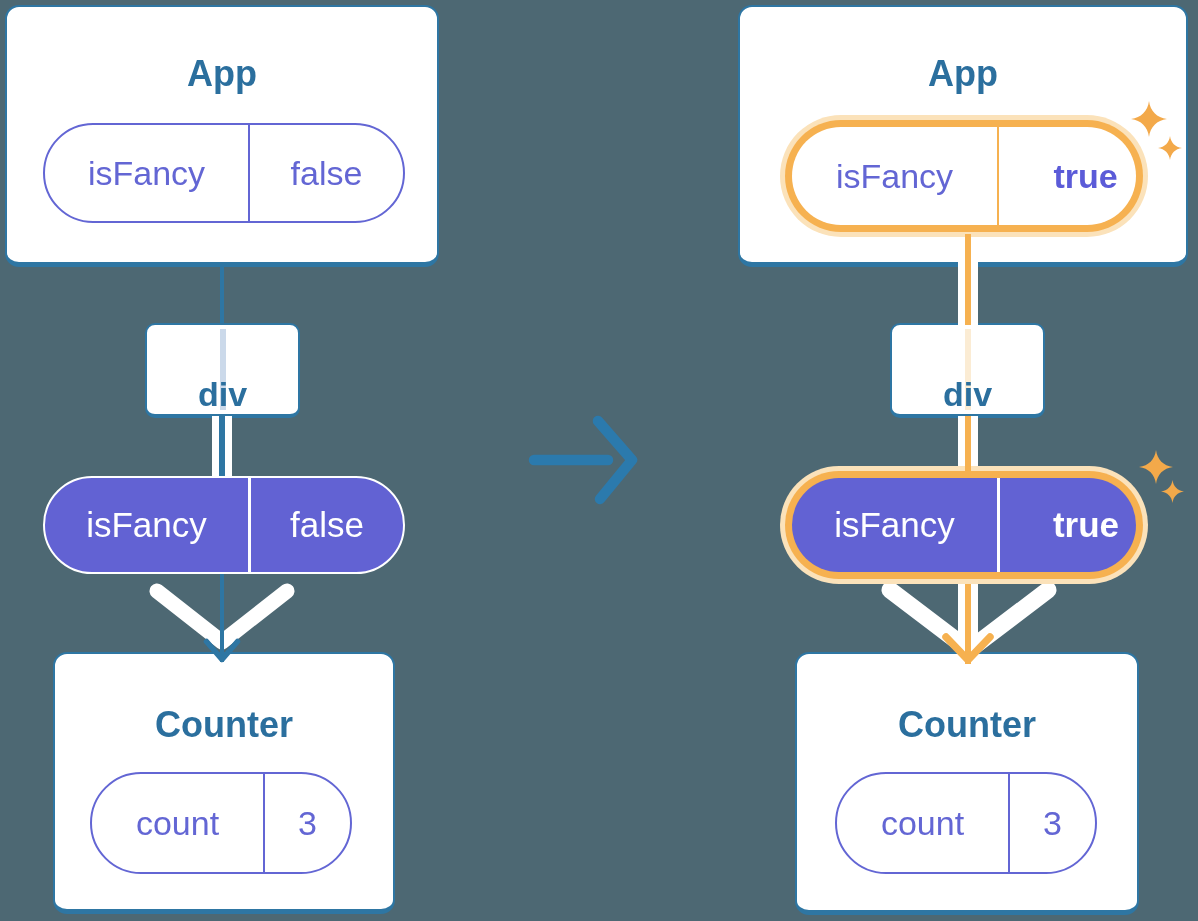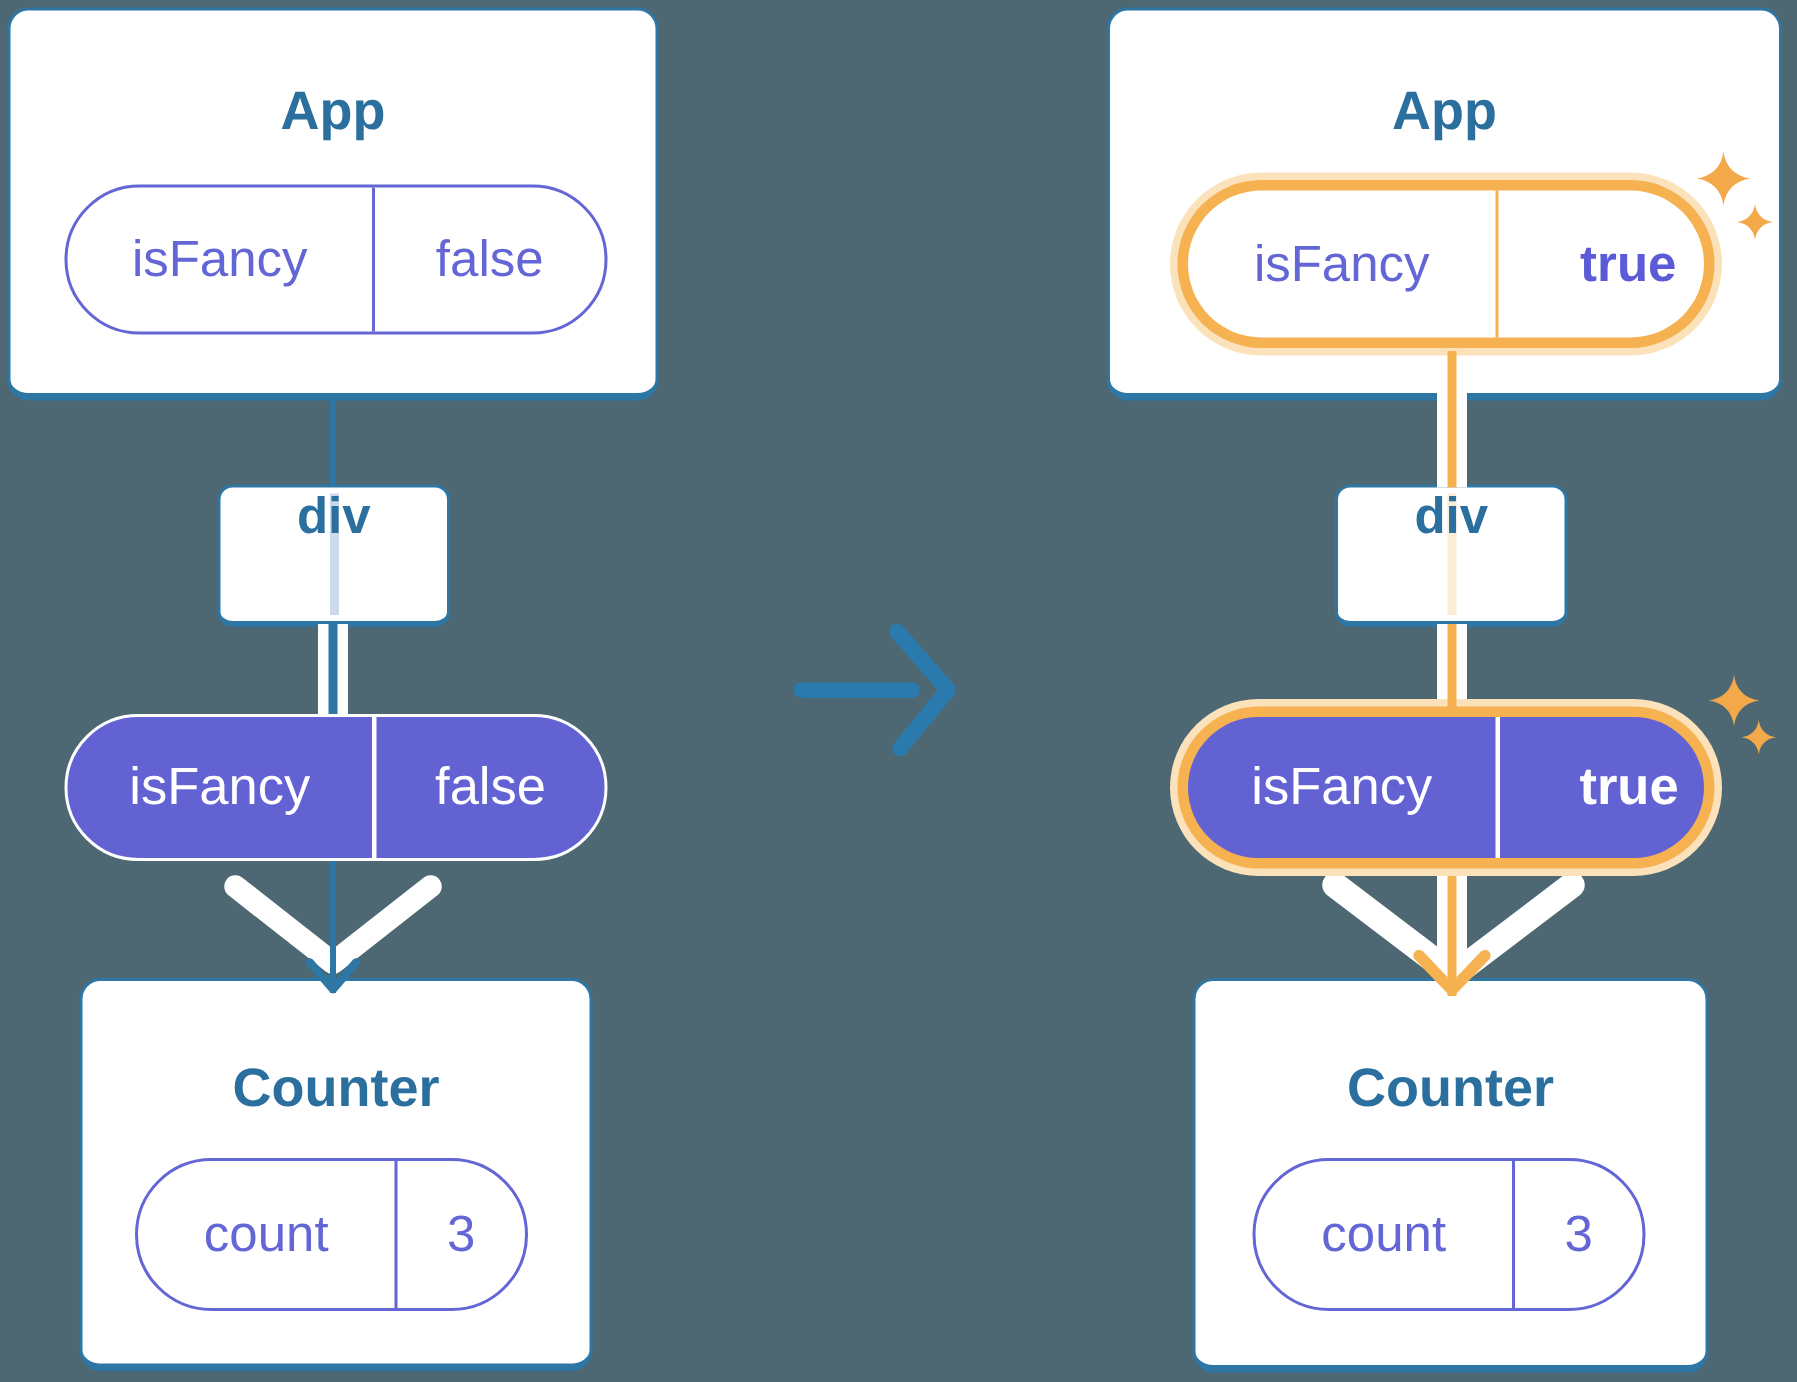--- a/index.html
+++ b/index.html
@@ -17,21 +17,21 @@
   }
   .node-title{
     position:absolute;left:0;right:0;text-align:center;
     font-size:36px;font-weight:600;color:#2b6f9e;z-index:2;
   }
   
   .divbox{
     position:absolute;background:#ffffff;
     border:2px solid #2e76a3;border-bottom-width:4px;
     border-radius:10px;box-sizing:border-box;z-index:2;
-    display:flex;align-items:flex-start;justify-content:center;
+    display:flex;align-items:flex-end;justify-content:center;
   }
   .divbox .thru-line{position:absolute;top:4px;bottom:4px;width:6px;left:50%;margin-left:-3px;}
   .divbox .divlabel{position:relative;font-size:34px;font-weight:600;color:#2b6f9e;}
   
   .pill-outline{
     position:absolute;background:#fff;border:2px solid #6366d4;border-radius:60px;
     box-sizing:border-box;display:flex;align-items:stretch;z-index:2;
   }
   .pill-outline .seg{display:flex;align-items:center;justify-content:center;
     font-size:34px;color:#6366d4;}

